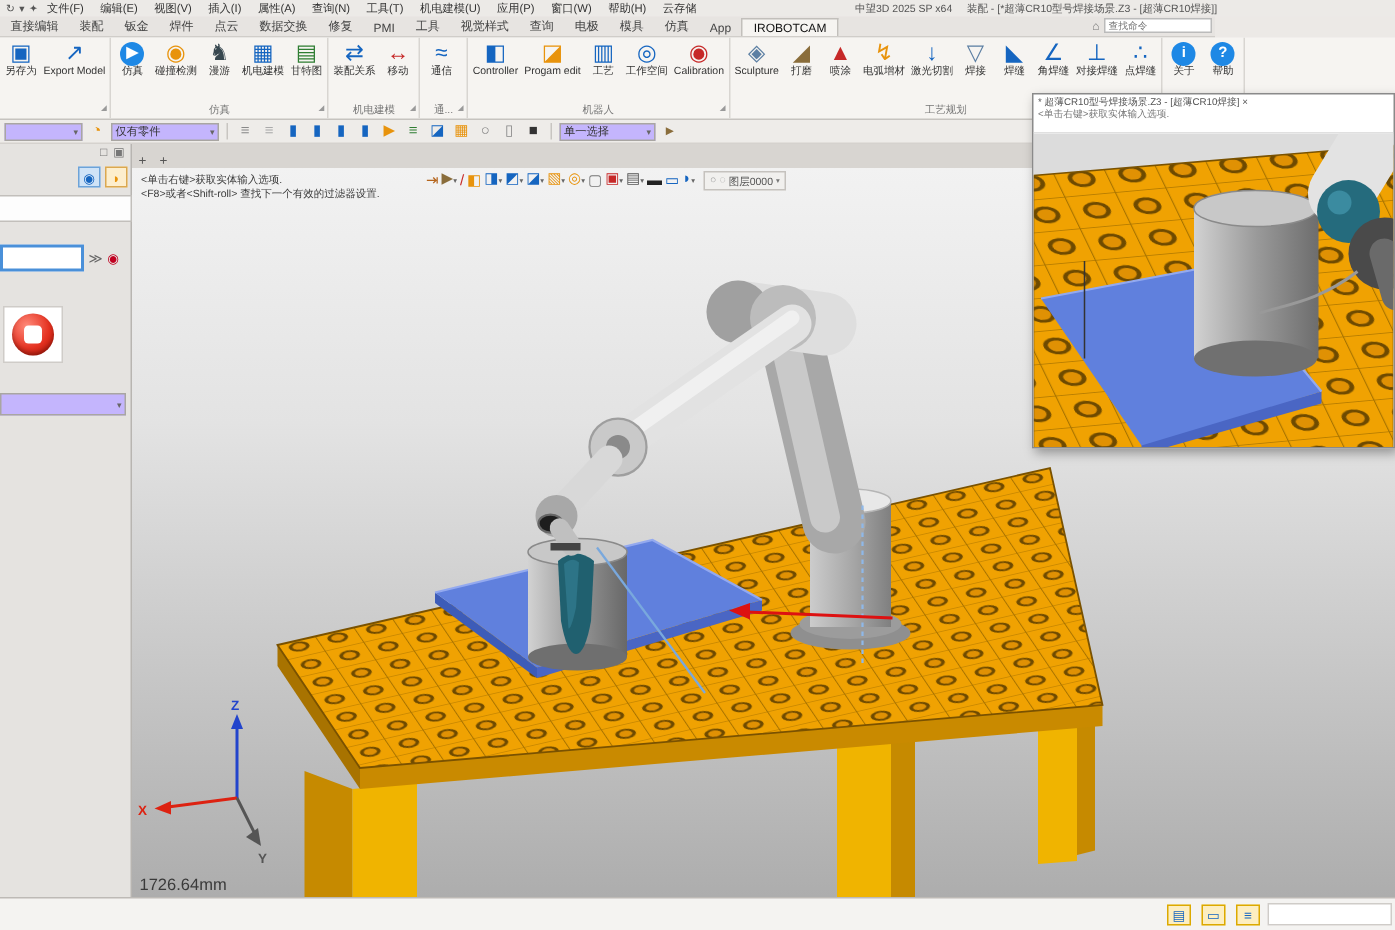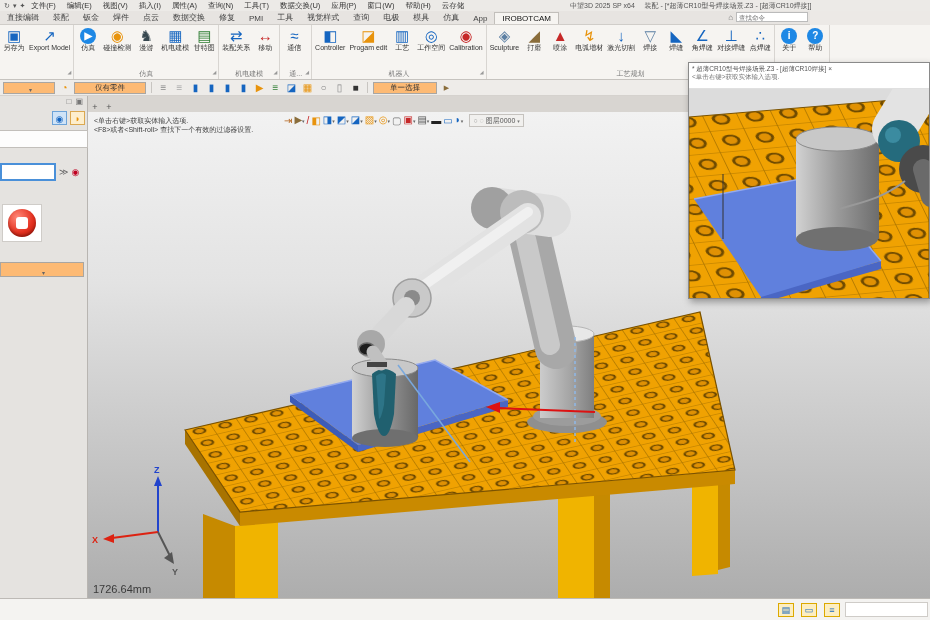--- a/index.html
+++ b/index.html
@@ -33,22 +33,22 @@
     padding:1px 2px; min-width:26px; cursor:default; }
   .ribicon { font-size:15px; line-height:17px; height:17px; display:block; text-align:center; }
   .ribicon.circled { width:16px; height:16px; line-height:16px; border-radius:50%; font-size:10px; font-weight:bold; margin-top:1px; }
   .rbtn .rlbl { font-size:7px; color:#333; text-align:center; line-height:8px; max-width:46px; white-space:normal; }
   .glabel { height:11px; font-size:7px; color:#777; text-align:center; line-height:11px; position:relative; padding:0 8px; white-space:nowrap; }
   .glabel .dial { position:absolute; right:1px; bottom:1px; font-size:5px; color:#999; }
 
   
   #toolbar2 { position:absolute; left:0; top:80px; width:930px; height:16px;
     background:#eeece9; border-bottom:1px solid #d5d2ce; display:flex; align-items:center; gap:3px; padding:0 3px; font-size:7.5px; color:#333; }
-  .combo { background:#fdba74; border:1px solid #a9a6a2; height:12px; display:flex; align-items:center;
-    justify-content:space-between; padding:0 2px; font-size:7.5px; color:#333;flex-direction:column; }
+  .combo { background:#c4b5fd; border:1px solid #a9a6a2; height:12px; display:flex; align-items:center;
+    justify-content:space-between; padding:0 2px; font-size:7.5px; color:#333; }
   .combo .dd { font-size:6px; color:#666; margin-left:3px; }
   .tbico { font-size:10px; line-height:12px; width:13px; text-align:center; cursor:default; }
   .vsep { width:1px; height:11px; background:#c8c5c1; margin:0 2px; }
 
   
   #tabbar { position:absolute; left:88px; top:96px; width:842px; height:16px;
     background:#d8d5d1; display:flex; align-items:flex-end; font-size:8px; color:#333; }
   #tabbar .plus { width:14px; text-align:center; color:#555; font-size:9px; cursor:default; }
   #doctab { background:#fbfaf9; border:1px solid #aaa7a3; border-bottom:none; height:15px;
     display:flex; align-items:center; gap:6px; padding:0 6px; white-space:nowrap; }
@@ -116,21 +116,21 @@
         <span>✦</span>
       </div>
     <div id="menubar">
         <span class="menu">文件(F)</span>
         <span class="menu">编辑(E)</span>
         <span class="menu">视图(V)</span>
         <span class="menu">插入(I)</span>
         <span class="menu">属性(A)</span>
         <span class="menu">查询(N)</span>
         <span class="menu">工具(T)</span>
-        <span class="menu">数据交换(U)</span>
+        <span class="menu">机电建模(U)</span>
         <span class="menu">应用(P)</span>
         <span class="menu">窗口(W)</span>
         <span class="menu">帮助(H)</span>
         <span class="menu">云存储</span>
       </div>
     <div id="wintitle">
       <span>中望3D 2025 SP x64</span>
       &nbsp;&nbsp;&nbsp;
       <span>装配 - [*超薄CR10型号焊接场景.Z3 - [超薄CR10焊接]]</span>
     </div>

